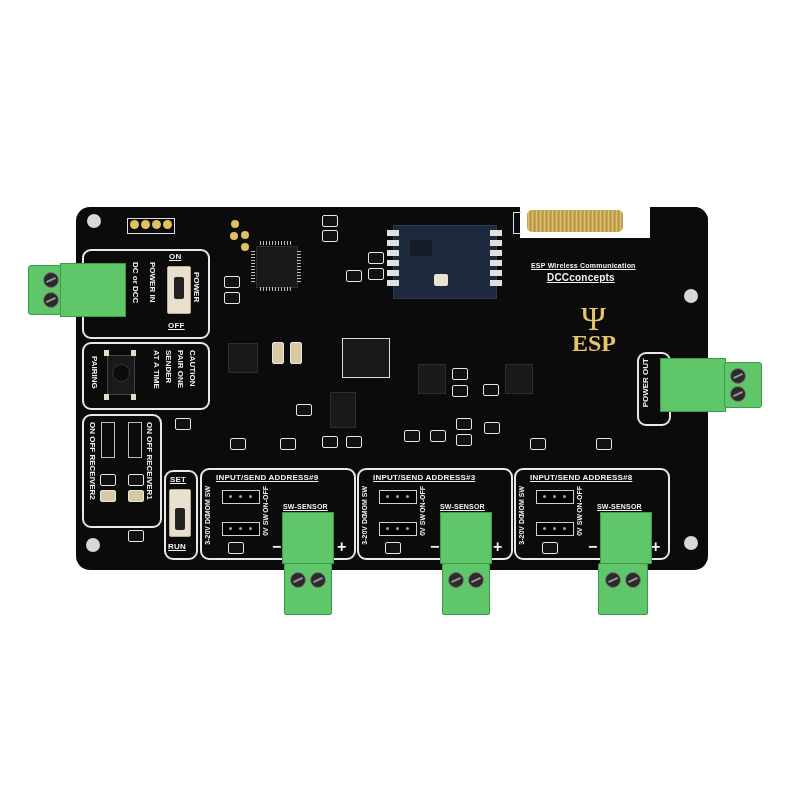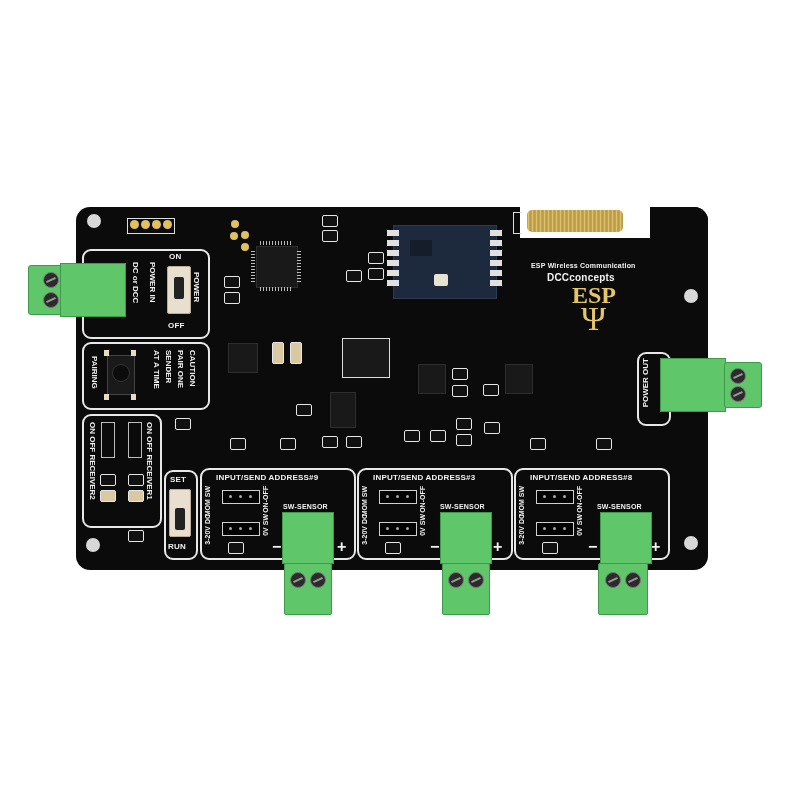--- a/index.html
+++ b/index.html
@@ -1,17 +1,17 @@
 <!DOCTYPE html>
 <html><head>
 <meta charset="utf-8">
 <style>
   html,body{margin:0;padding:0;background:#ffffff;}
   body{width:800px;height:800px;position:relative;overflow:hidden;font-family:"Liberation Sans",sans-serif;}
-  .abs{position:absolute;}
+  .abs{position:absolute;text-decoration:underline;}
   .pcb{position:absolute;left:76px;top:207px;width:632px;height:363px;background:#0b0b0b;border-radius:14px;}
   .notch{position:absolute;left:520px;top:196px;width:130px;height:42px;background:#ffffff;}
   .antenna{position:absolute;left:527px;top:210px;width:96px;height:22px;border-radius:5px;
     background:repeating-linear-gradient(90deg,#b8953f 0px,#e8cf7e 2px,#9a7a2c 3px,#d9bb63 4px);}
   .hole{position:absolute;width:14px;height:14px;border-radius:50%;background:#d8d8d8;}
   .silk{color:#f2f2f2;font-weight:bold;font-size:8px;letter-spacing:.2px;white-space:nowrap;}
   .box{position:absolute;border:2px solid #e8e8e8;border-radius:9px;}
   .vtext{position:absolute;writing-mode:vertical-rl;color:#f2f2f2;font-weight:bold;font-size:8px;white-space:nowrap;}
   .gtb{position:absolute;background:#5fc76a;border:1px solid #3c9a48;}
   .screw{position:absolute;width:14px;height:14px;border-radius:50%;background:#2b2b2b;border:1px solid #777;}
@@ -19,21 +19,21 @@
   .switch{position:absolute;background:#e9dfcf;border:1px solid #b9ad99;border-radius:2px;}
   .switch .knob{position:absolute;background:#222;border-radius:2px;}
   .chip{position:absolute;background:#191919;border:1px solid #2e2e2e;}
   .smd{position:absolute;width:14px;height:10px;border:1.5px solid #e6e6e6;border-radius:2px;background:#111;}
   .smd.cap{background:#d9c9a0;}
   .hdr{position:absolute;width:36px;height:12px;border:1px solid #cfcfcf;background:#000;}
   .hdr i{position:absolute;top:4px;width:3px;height:3px;background:#aaa;border-radius:50%;}
   .pad{position:absolute;width:12px;height:12px;border-radius:50%;background:#e0c060;}
   .mod{position:absolute;left:393px;top:225px;width:102px;height:72px;background:#1d2a3d;border:1px solid #2d3a4f;}
   .modpad{position:absolute;width:12px;height:6px;background:#e0e0e0;}
-  .logo-esp{position:absolute;color:#e5c46a;font-family:"Liberation Serif",serif;font-weight:bold;font-size:24px;}
+  .logo-esp{position:absolute;color:#e5c46a;font-family:"Liberation Serif",serif;font-weight:bold;font-size:24px;margin-top:48px;}
   .logo-psi{position:absolute;color:#e5c46a;font-family:"Liberation Serif",serif;font-size:34px;}
   .pm{position:absolute;color:#f2f2f2;font-weight:bold;font-size:16px;}
 </style>
 </head>
 <body>
 
 <div class="pcb"></div>
 <div class="notch"></div>
 <div class="antenna"></div>
 <div class="abs" style="left:513px;top:212px;width:8px;height:20px;border:1.5px solid #ddd;border-right:none;"></div>

